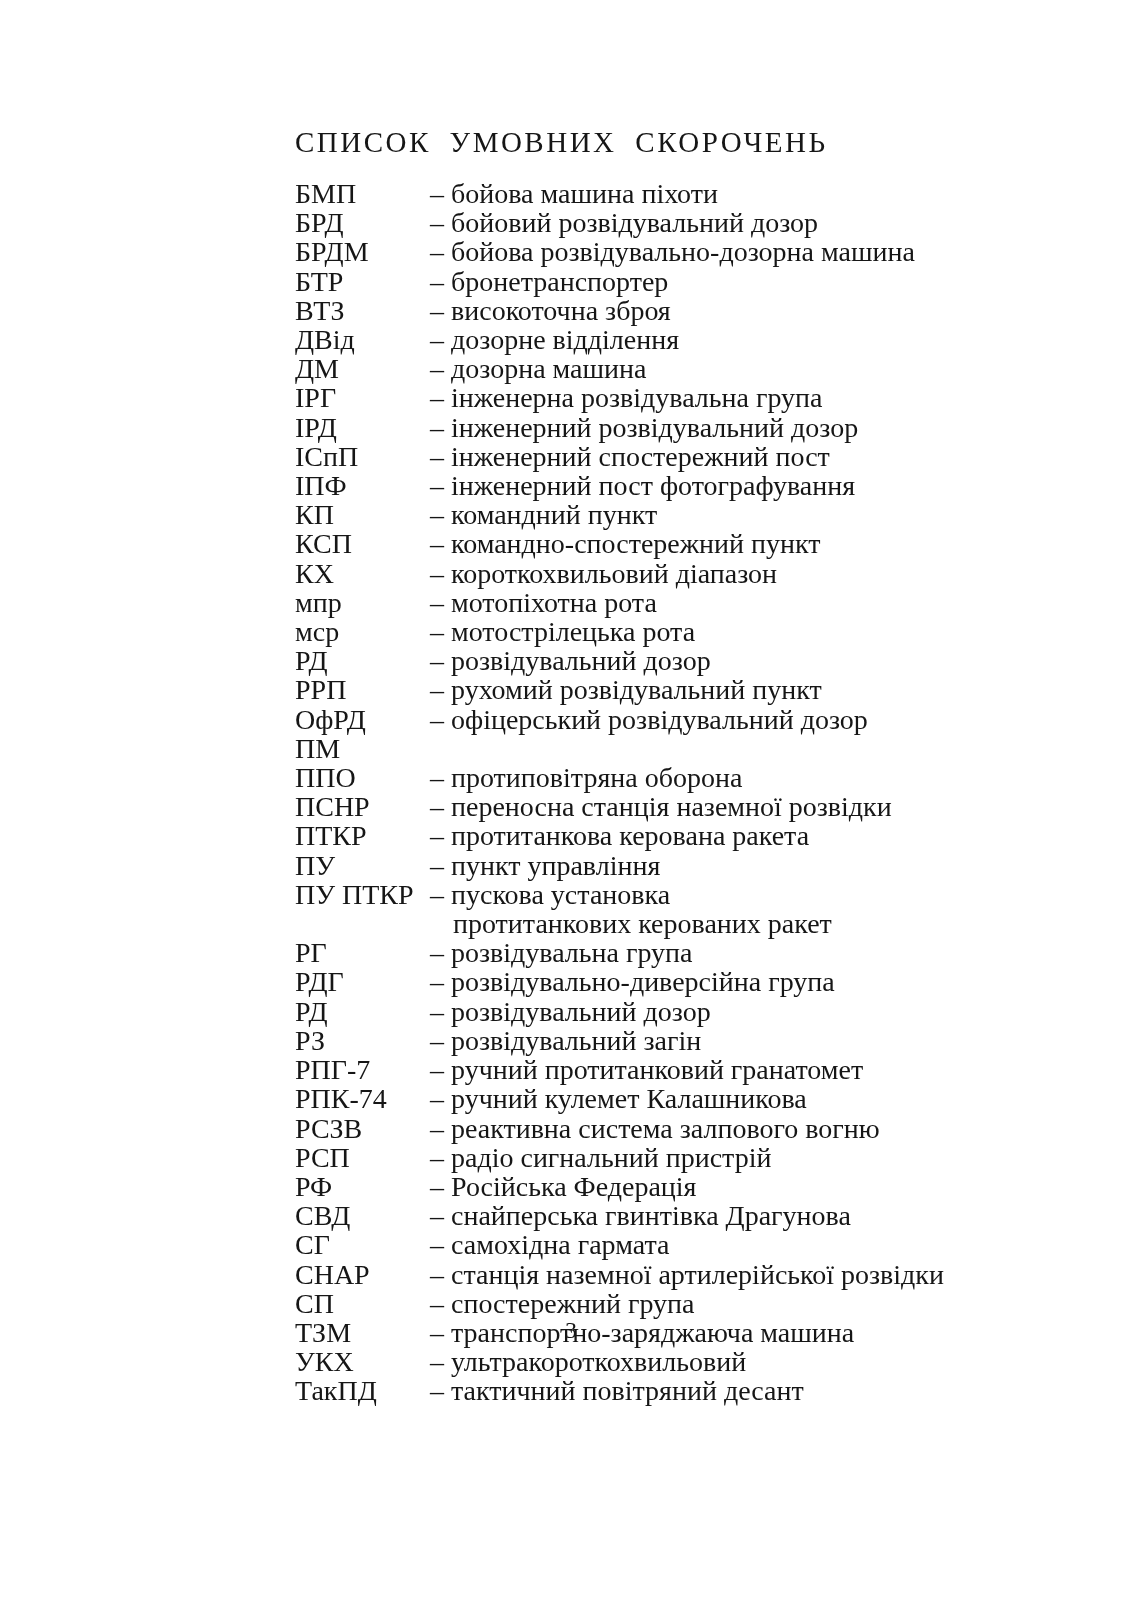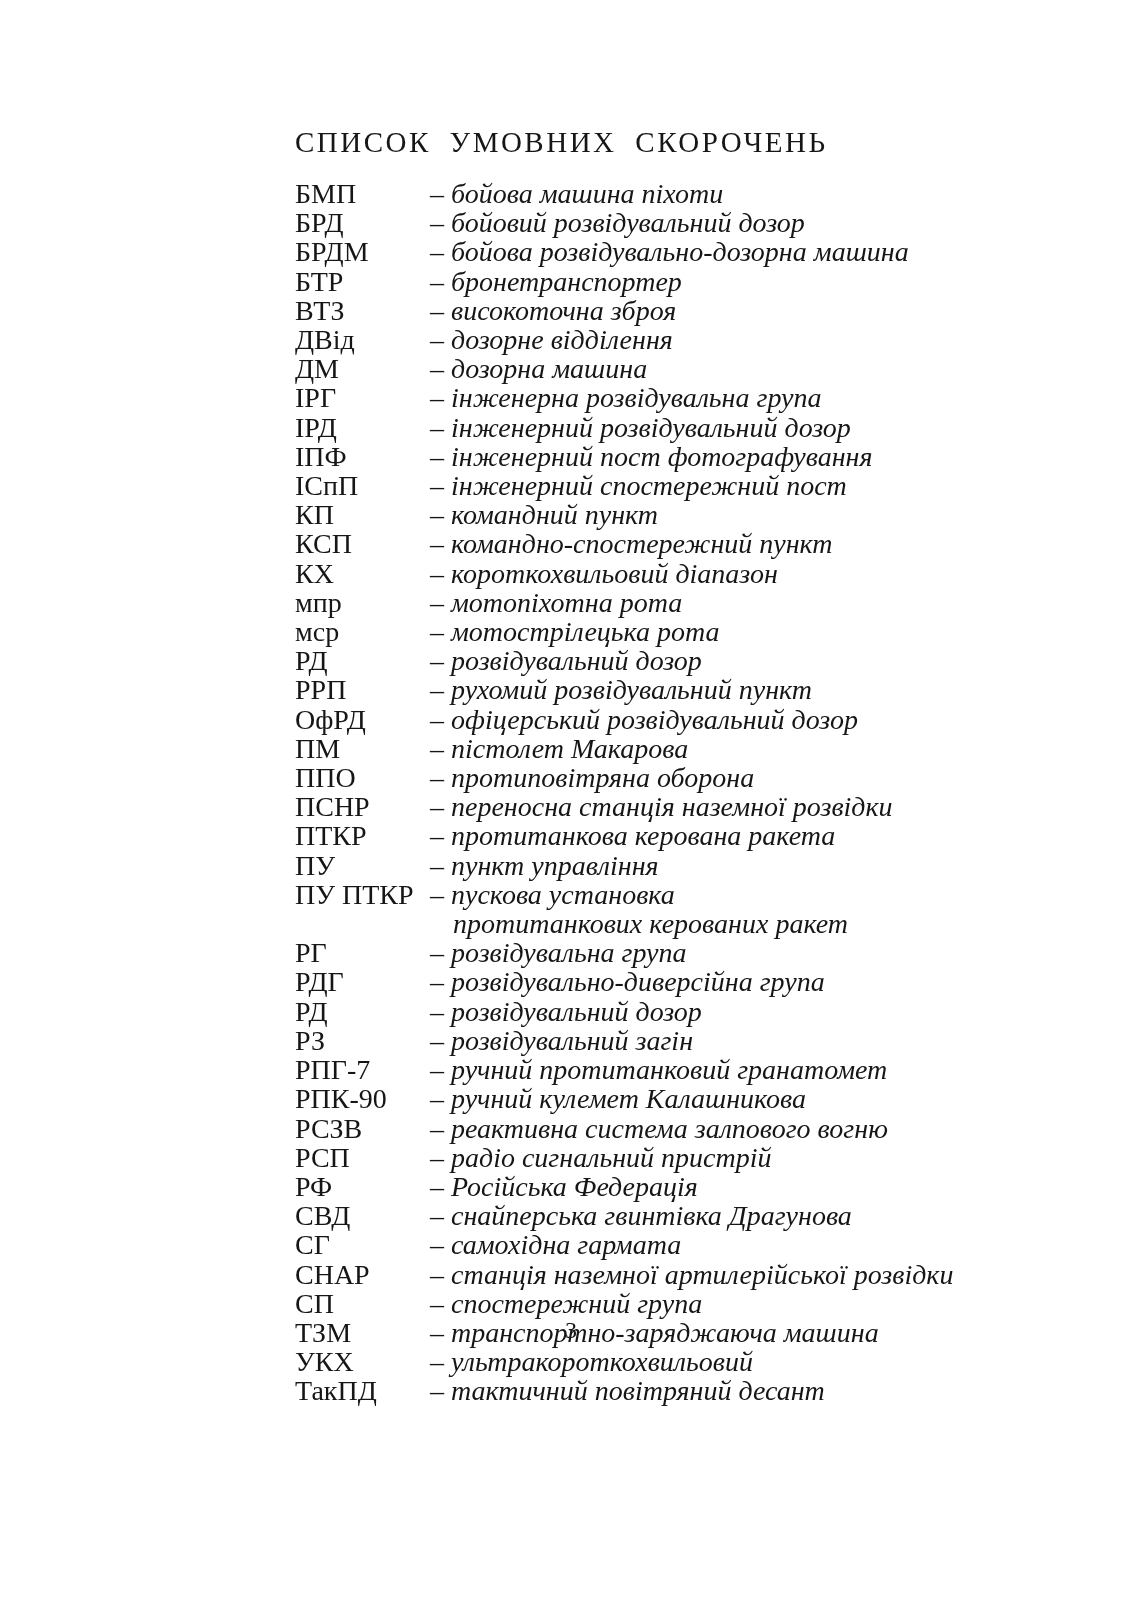--- a/index.html
+++ b/index.html
@@ -35,21 +35,20 @@
     align-items: baseline;
   }
   .abbr {
     flex: 0 0 135px;
     width: 135px;
     white-space: nowrap;
   }
   .def {
     flex: 1;
     white-space: nowrap;
-    font-style: italic;
   }
   .def2 {
     padding-left: 23px;
   }
   .page-number {
     position: absolute;
     left: 0;
     bottom: 132px;
     width: 100%;
     text-align: center;
@@ -92,28 +91,28 @@
       </div>
       <div class="row">
         <span class="abbr">ІРГ</span>
         <span class="def">– інженерна розвідувальна група</span>
       </div>
       <div class="row">
         <span class="abbr">ІРД</span>
         <span class="def">– інженерний розвідувальний дозор</span>
       </div>
       <div class="row">
+        <span class="abbr">ІСпП</span>
+        <span class="def">– інженерний спостережний пост</span>
+      </div>
+      <div class="row">
         <span class="abbr">ІПФ</span>
         <span class="def">– інженерний пост фотографування</span>
       </div>
       <div class="row">
-        <span class="abbr">ІСпП</span>
-        <span class="def">– інженерний спостережний пост</span>
-      </div>
-      <div class="row">
         <span class="abbr">КП</span>
         <span class="def"> – командний пункт</span>
       </div>
       <div class="row">
         <span class="abbr">КСП</span>
         <span class="def">– командно-спостережний пункт</span>
       </div>
       <div class="row">
         <span class="abbr">КХ</span>
         <span class="def"> – короткохвильовий діапазон</span>
@@ -133,21 +132,20 @@
       <div class="row">
         <span class="abbr">РРП</span>
         <span class="def">– рухомий розвідувальний пункт</span>
       </div>
       <div class="row">
         <span class="abbr">ОфРД</span>
         <span class="def">– офіцерський розвідувальний дозор</span>
       </div>
       <div class="row">
         <span class="abbr">ПМ</span>
-        <span class="def">– пістолет Макарова</span>
       </div>
       <div class="row">
         <span class="abbr">ППО</span>
         <span class="def">– протиповітряна оборона</span>
       </div>
       <div class="row">
         <span class="abbr">ПСНР</span>
         <span class="def">– переносна станція наземної розвідки</span>
       </div>
       <div class="row">
@@ -180,21 +178,21 @@
       </div>
       <div class="row">
         <span class="abbr">РЗ</span>
         <span class="def">– розвідувальний загін</span>
       </div>
       <div class="row">
         <span class="abbr">РПГ-7</span>
         <span class="def">– ручний протитанковий гранатомет</span>
       </div>
       <div class="row">
-        <span class="abbr">РПК-90</span>
+        <span class="abbr">РПК-74</span>
         <span class="def">– ручний кулемет Калашникова</span>
       </div>
       <div class="row">
         <span class="abbr">РСЗВ</span>
         <span class="def">– реактивна система залпового вогню</span>
       </div>
       <div class="row">
         <span class="abbr">РСП</span>
         <span class="def">– радіо сигнальний пристрій</span>
       </div>

